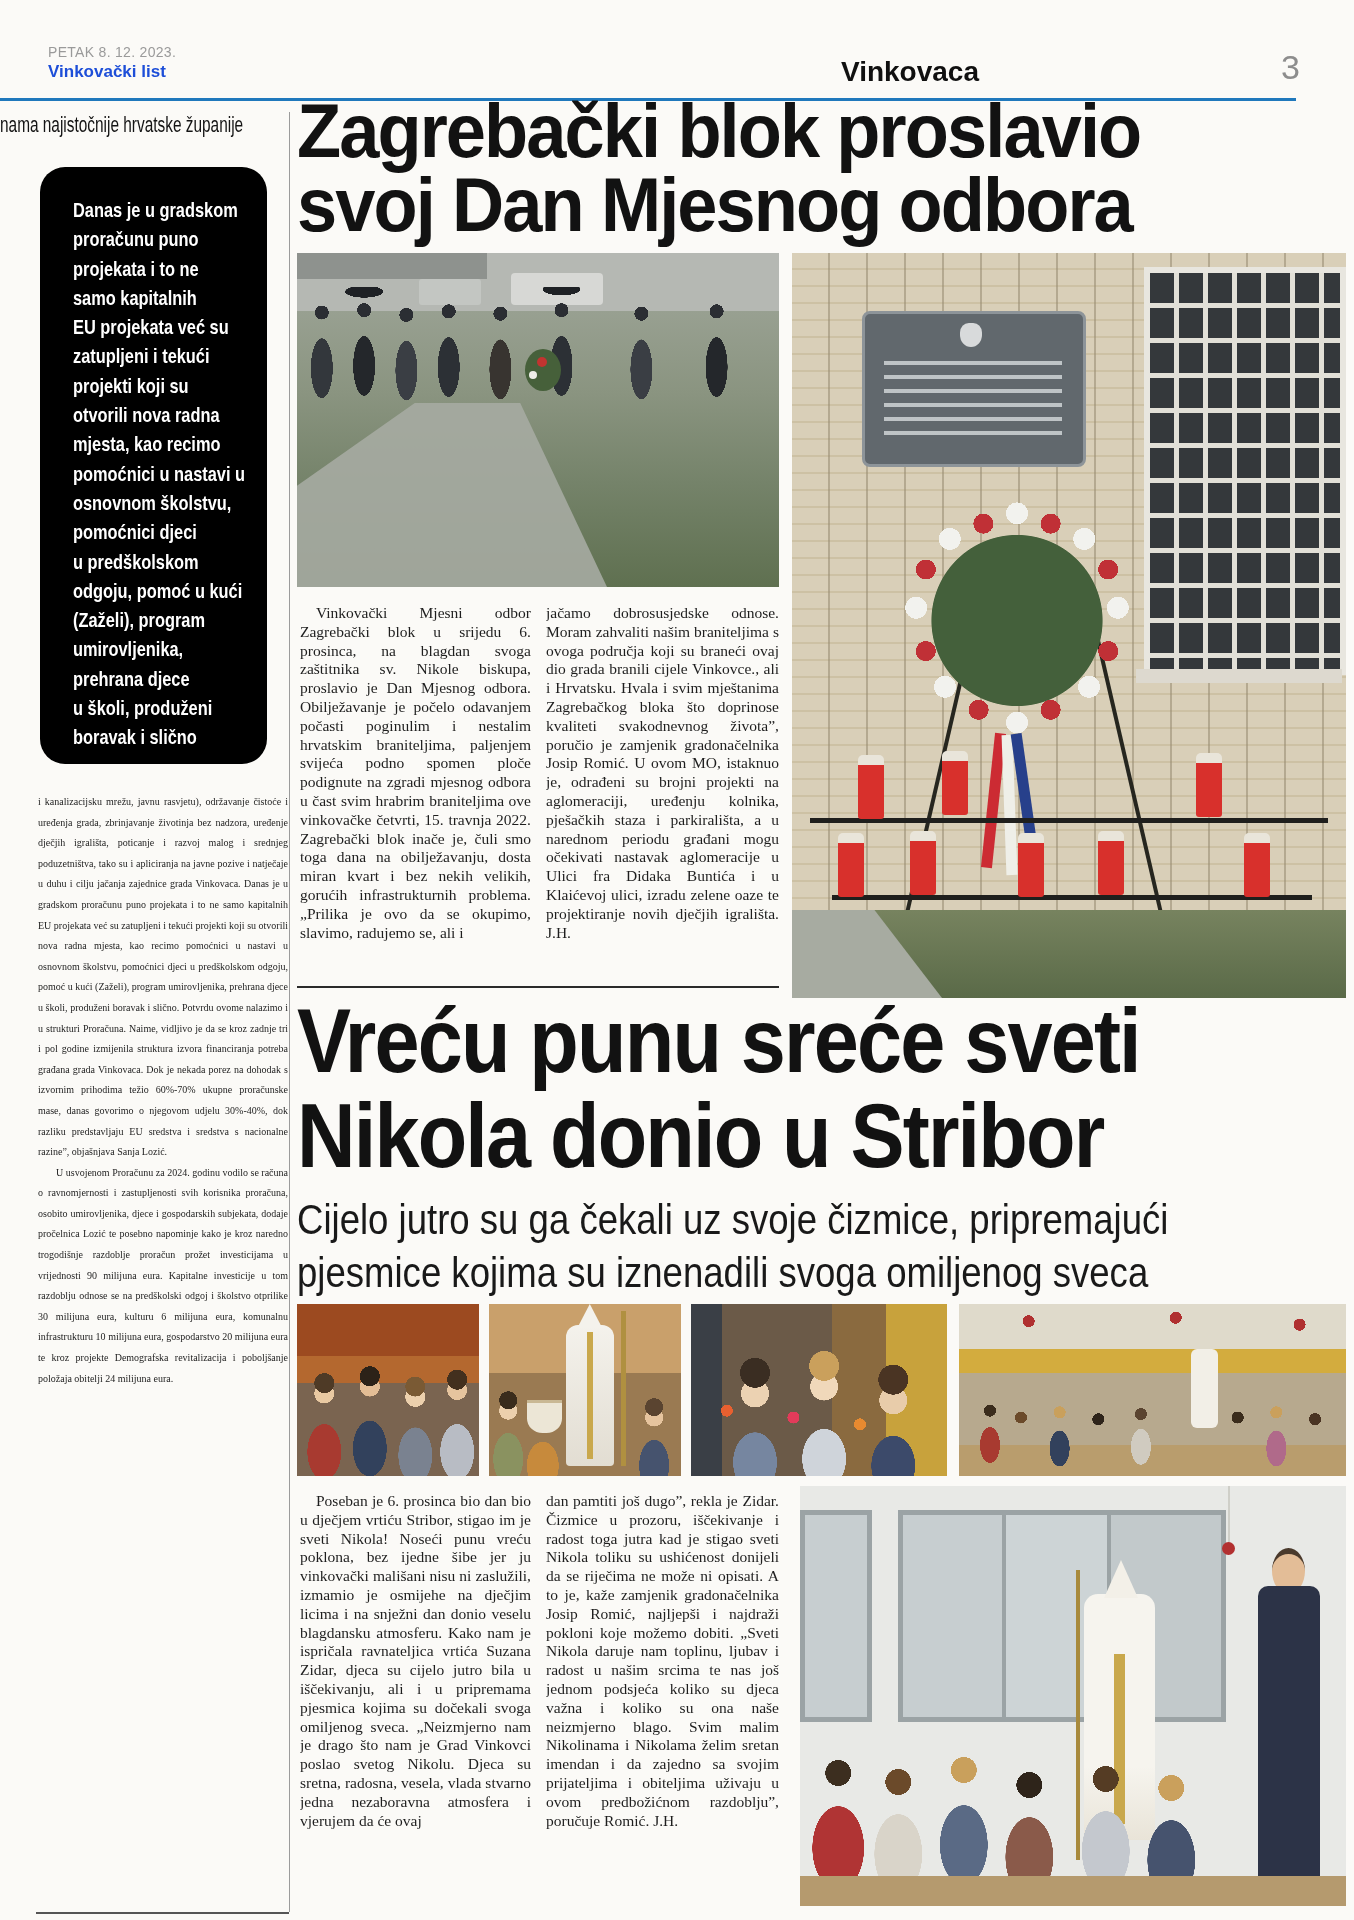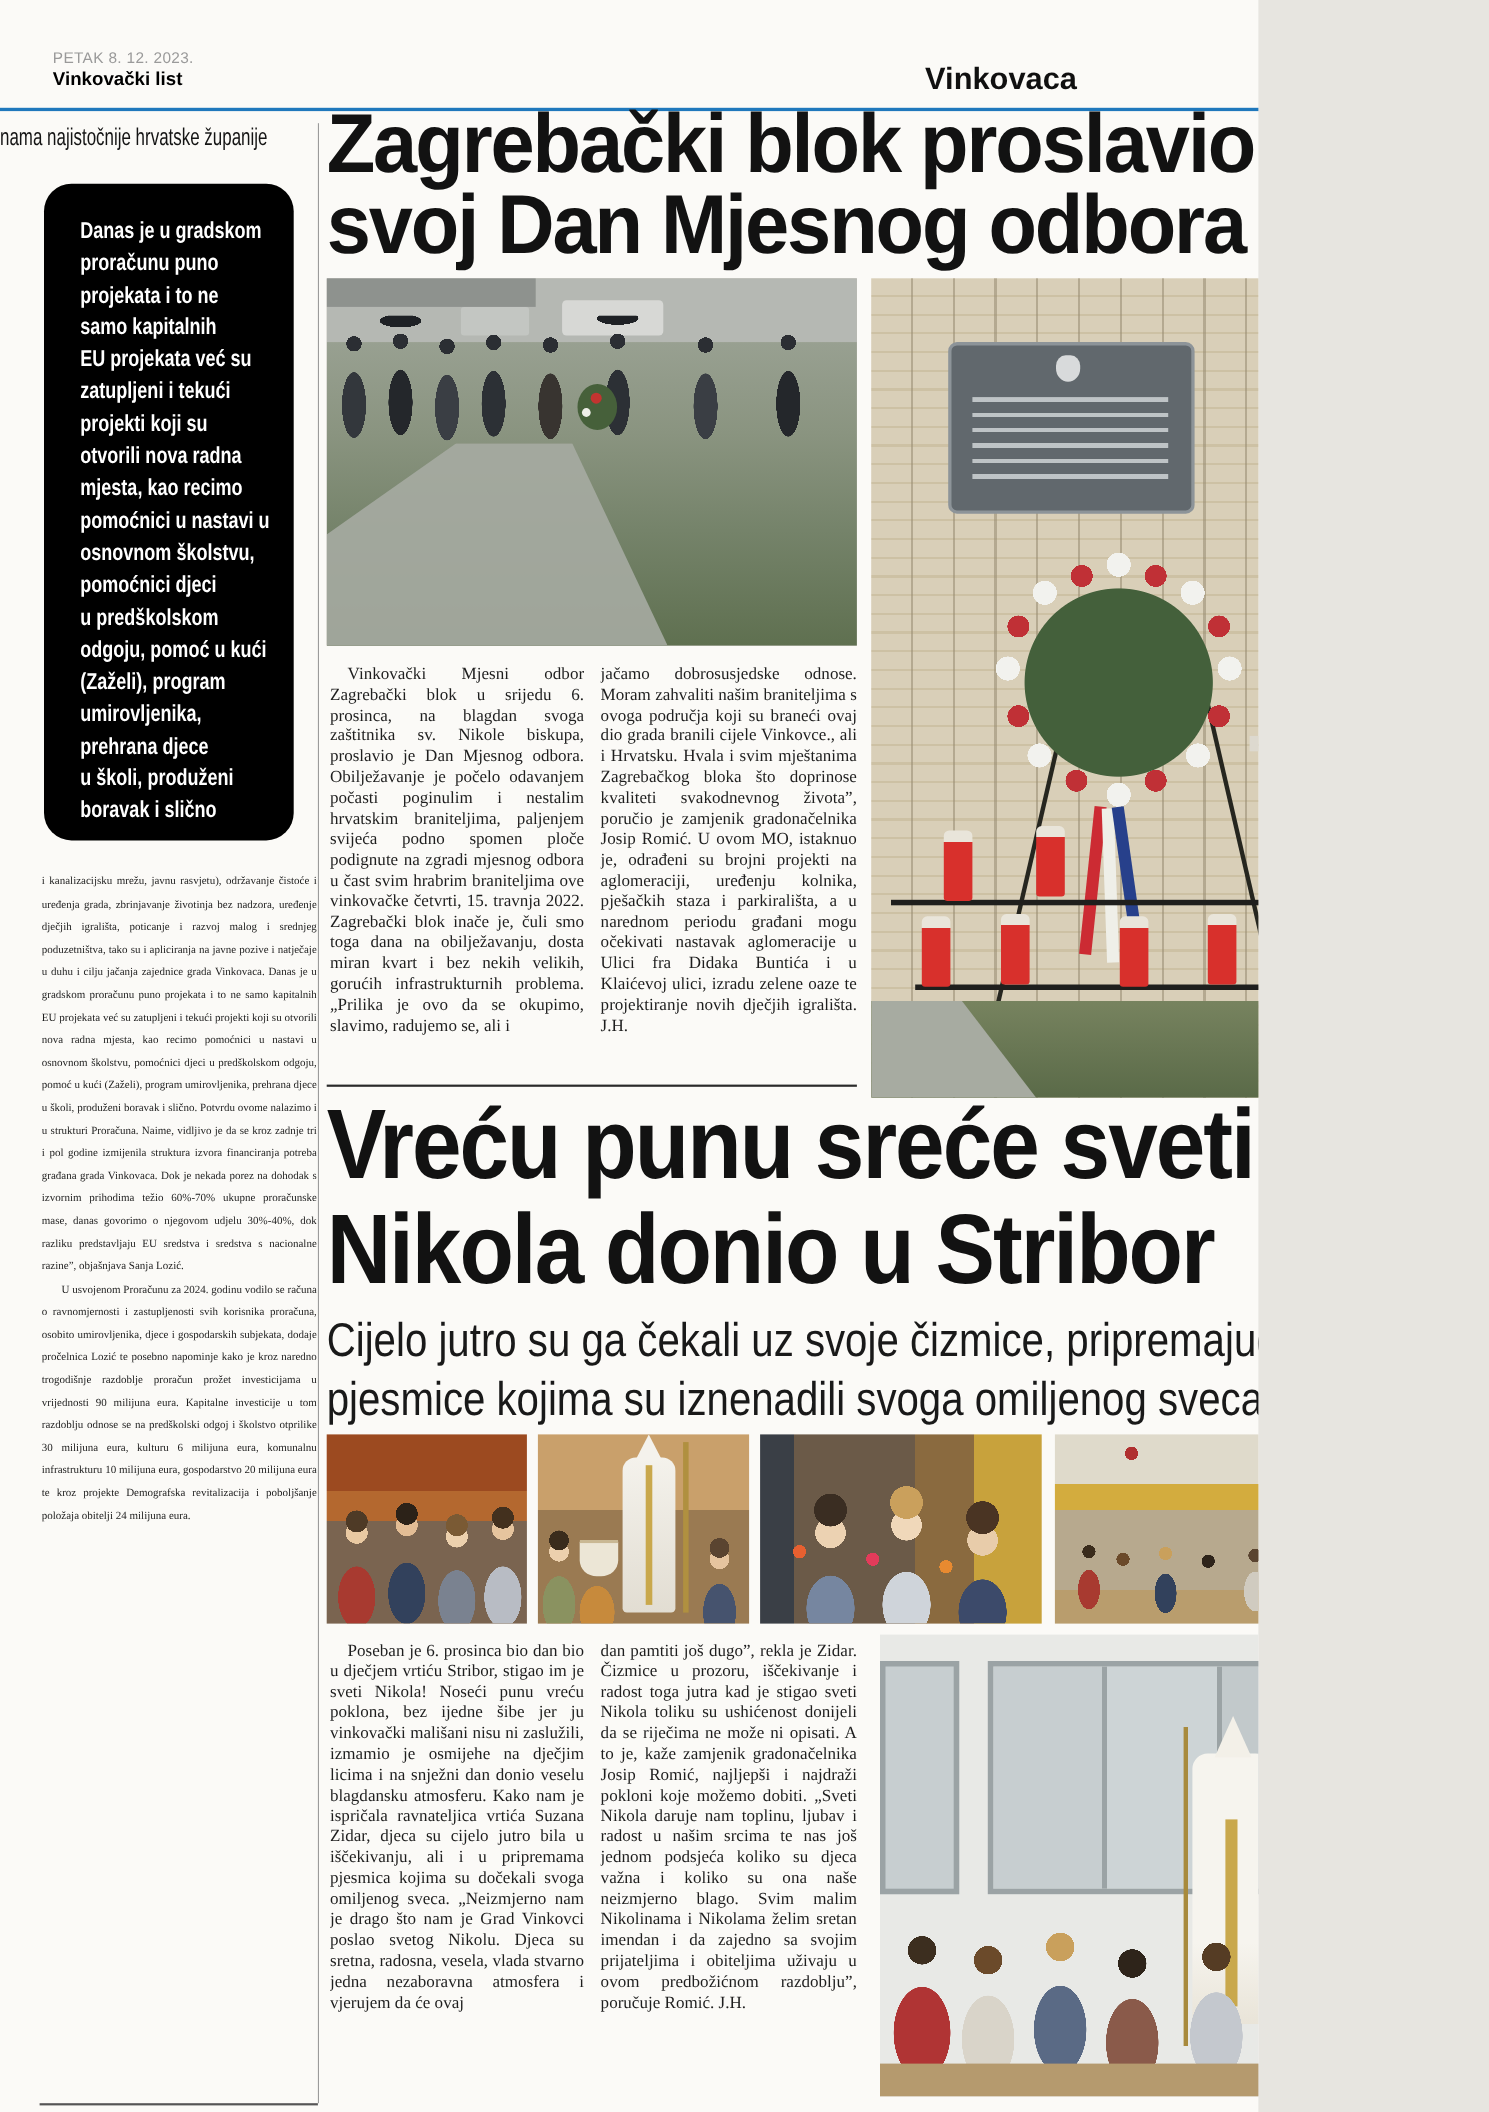--- a/index.html
+++ b/index.html
@@ -1,24 +1,24 @@
 <!DOCTYPE html>
 <html><head>
 <meta charset="utf-8">
 <style>
   html,body{margin:0;padding:0;background:#e7e5e0;}
-  .page{position:relative;width:1144px;height:1920px;background:#fbfaf7;overflow:hidden;
+  .page{position:relative;width:1354px;height:1920px;background:#fbfaf7;overflow:hidden;
         font-family:"Liberation Serif","DejaVu Serif",serif;color:#1e1e1e;}
   .abs{position:absolute;}
   .pre{white-space:pre-line;}
   .sans{font-family:"Liberation Sans","DejaVu Sans",sans-serif;}
 
   
   .h-date{left:48px;top:44px;font-size:14px;color:#9a9a9a;letter-spacing:.3px;}
-  .h-paper{left:48px;top:62px;font-size:17px;font-weight:bold;color:#000000;}
+  .h-paper{left:48px;top:62px;font-size:17px;font-weight:bold;color:#1d4ed8;}
   .h-section{left:820px;top:56px;width:180px;text-align:center;font-size:28px;font-weight:600;color:#101010;}
   .h-pagenum{left:1230px;top:48px;width:70px;text-align:right;font-size:34px;font-weight:300;color:#8d8d8d;}
   .h-rule{left:0;top:98px;width:1296px;height:3px;background:#1f78bc;}
 
   
   .kicker{left:0;top:112px;width:400px;font-size:22px;color:#141414;transform:scaleX(.70);transform-origin:0 0;white-space:nowrap;}
   .v-div{left:289px;top:112px;width:1px;height:1800px;background:#9b9b9b;}
   .redbox{left:40px;top:167px;width:227px;height:597px;background:#000000;border-radius:25px;overflow:hidden;}
   .redbox-text{left:33px;top:28px;width:246px;font-size:21px;line-height:29.3px;font-weight:bold;color:#ffffff;
                transform:scaleX(.78);transform-origin:0 0;}

